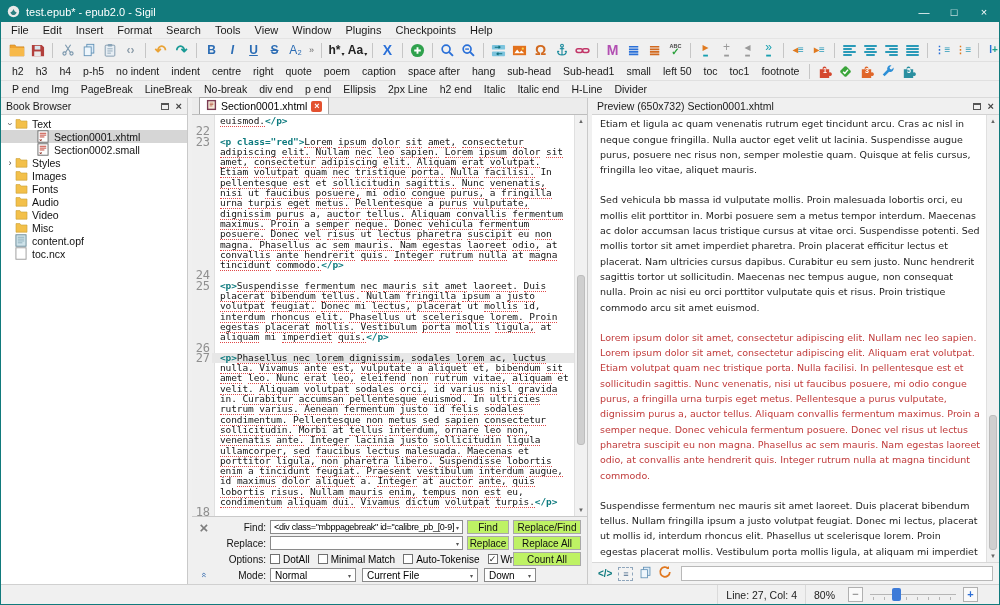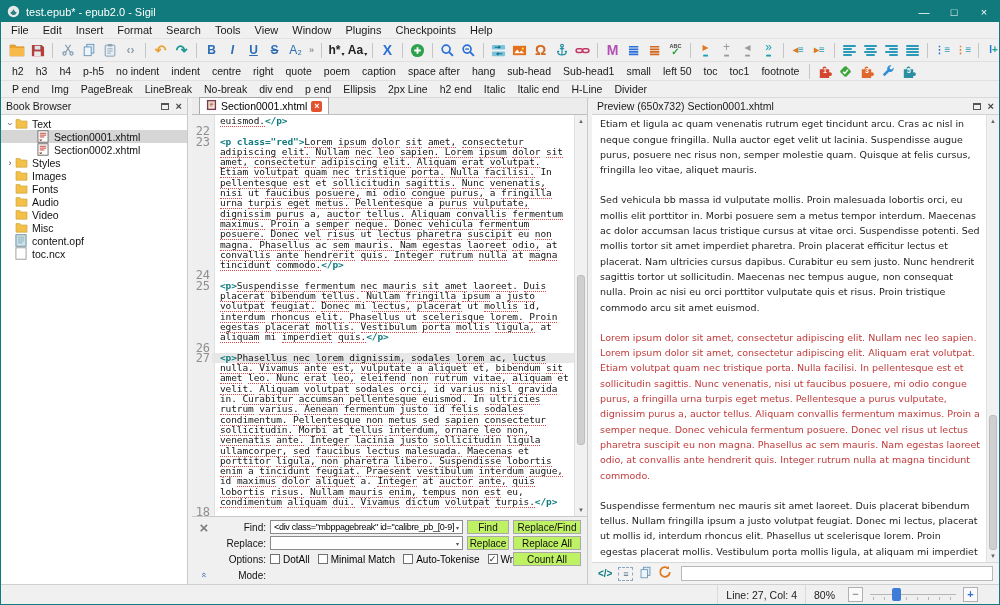--- a/index.html
+++ b/index.html
@@ -461,21 +461,21 @@
           </div>
           <div class="trow lvl1">
             <span class="chev"></span>
             <span class="tico">
               <svg width="12" height="13" viewBox="0 0 13 14">
                 <rect x="1" y=".8" width="11" height="12.4" fill="#fdfdfd" stroke="#6a6a6a"></rect>
                 <path d="M3 3.5h7M3 5.5h7M3 7.5h5" stroke="#c0392b" stroke-width="1"></path>
                 <path d="M3 10l2 2M5 10l-2 2" stroke="#8e2f22" stroke-width="1"></path>
               </svg>
             </span>
-            <span>Section0002.xhtml</span>
+            <span>Section0002.small</span>
           </div>
           <div class="trow">
             <span class="chev">›</span>
             <span class="tico">
               <svg width="13" height="11" viewBox="0 0 16 14">
                 <path d="M1 2h5l1.2 1.8H15V13H1z" fill="#f3c04a" stroke="#caa23a" stroke-width=".8"></path>
               </svg>
             </span>
             <span>Styles</span>
           </div>
@@ -637,20 +637,34 @@
             </span>
             <span class="opt">
               <span class="cb">✓</span>
               <span>Wrap</span>
             </span>
           </span>
         <span class="fbtn" style="grid-column:5">Count All</span>
 
         <span class="f-collapse">«</span>
         <span class="f-label">Mode:</span>
+        <span class="modes" id="modes">
+            <span class="selbox" style="width: 86px;">
+              <span class="sv">Normal</span>
+              <span class="sa">▾</span>
+            </span>
+            <span class="selbox" style="width: 116px;">
+              <span class="sv">Current File</span>
+              <span class="sa">▾</span>
+            </span>
+            <span class="selbox" style="width: 52px;">
+              <span class="sv">Down</span>
+              <span class="sa">▾</span>
+            </span>
+          </span>
       </div>
     </div>
 
     <div class="vsplit"></div>
 
     <div class="preview-pane">
       <div class="dock-head">
         <span>Preview (650x732) Section0001.xhtml</span>
         <span class="dock-btns">
           <span class="float-ic"></span>

